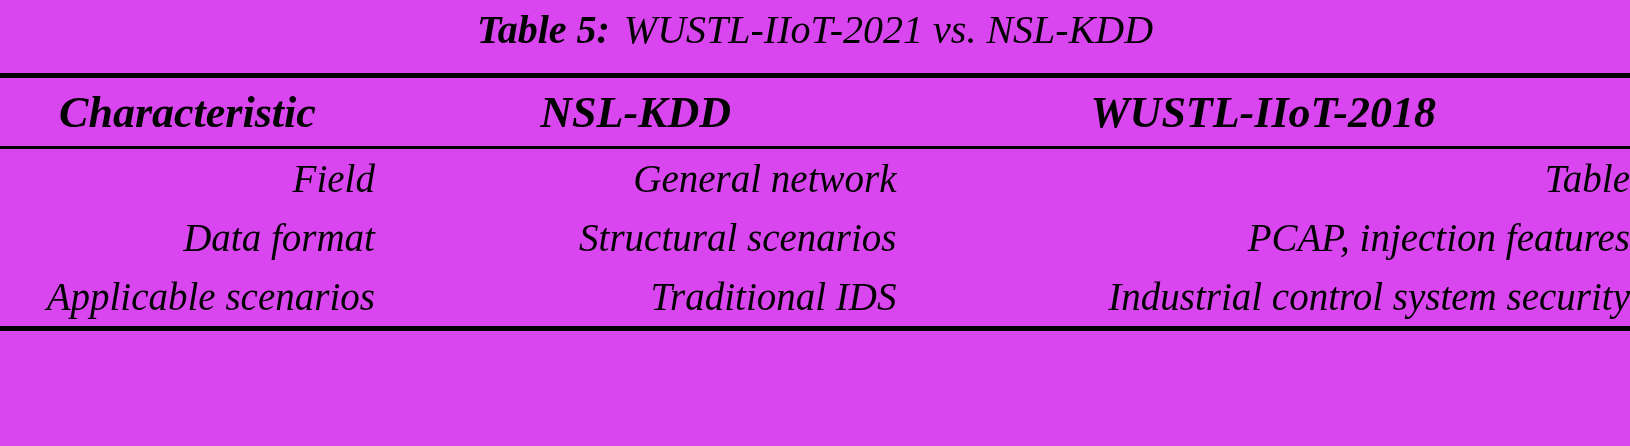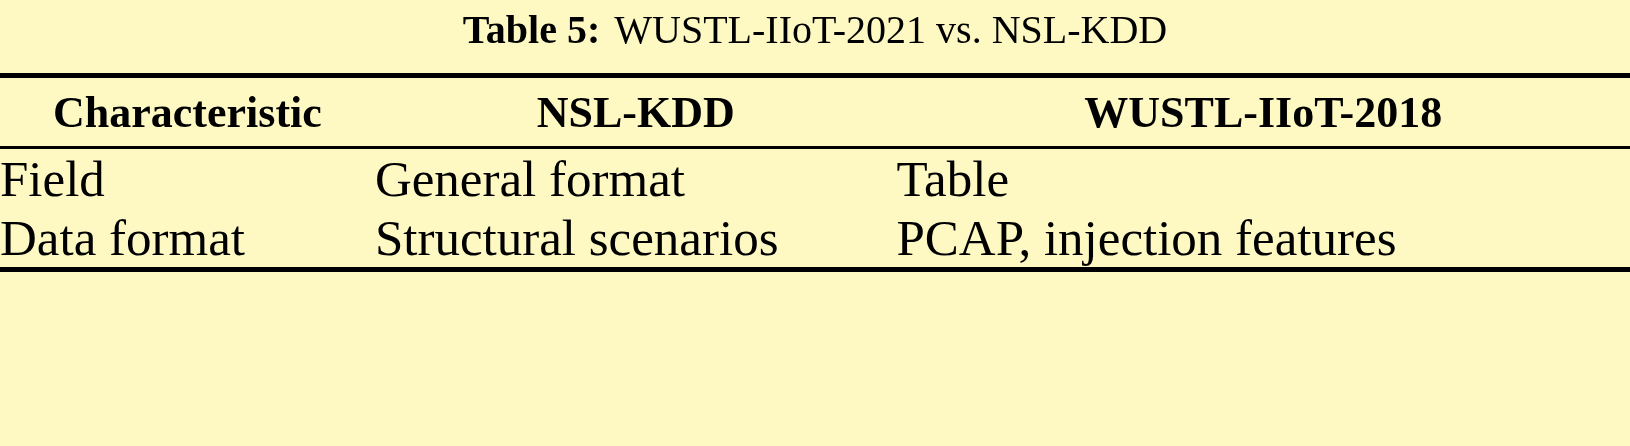--- a/index.html
+++ b/index.html
@@ -4,24 +4,25 @@
 <style>
   html, body {
     margin: 0;
     padding: 0;
     background: #ffffff;
   }
   .page {
     position: relative;
     width: 1630px;
     height: 446px;
-    background: #fef9c3;
+    background: #d946ef;
     font-family: "Liberation Serif", "DejaVu Serif", serif;
     color: #000000;
     overflow: hidden;
+    font-style: italic;
   }
   .caption {
     width: 100%;
     text-align: center;
     font-size: 40px;
     line-height: 52px;
     margin-top: 4px;
     white-space: nowrap;
   }
   .caption .cap-label {
@@ -43,23 +44,23 @@
     font-weight: bold;
     font-size: 44px;
     height: 68px;
     text-align: center;
     vertical-align: middle;
     padding: 0;
     border-bottom: 3px solid #000000;
     white-space: nowrap;
   }
   tbody td {
-    font-size: 51px;
+    font-size: 39px;
     height: 59px;
-    text-align: left;
+    text-align: right;
     vertical-align: middle;
     padding: 0;
     white-space: nowrap;
   }
 </style>
 </head>
 <body>
 
 <div class="page">
 
@@ -76,24 +77,29 @@
     <thead>
       <tr>
         <th>Characteristic</th>
         <th>NSL-KDD</th>
         <th>WUSTL-IIoT-2018</th>
       </tr>
     </thead>
     <tbody>
       <tr>
         <td>Field</td>
-        <td>General format</td>
+        <td>General network</td>
         <td>Table</td>
       </tr>
       <tr>
         <td>Data format</td>
         <td>Structural scenarios</td>
         <td>PCAP, injection features</td>
       </tr>
+      <tr>
+        <td>Applicable scenarios</td>
+        <td>Traditional IDS</td>
+        <td>Industrial control system security</td>
+      </tr>
     </tbody>
   </table>
 
 </div>
 
 </body></html>

